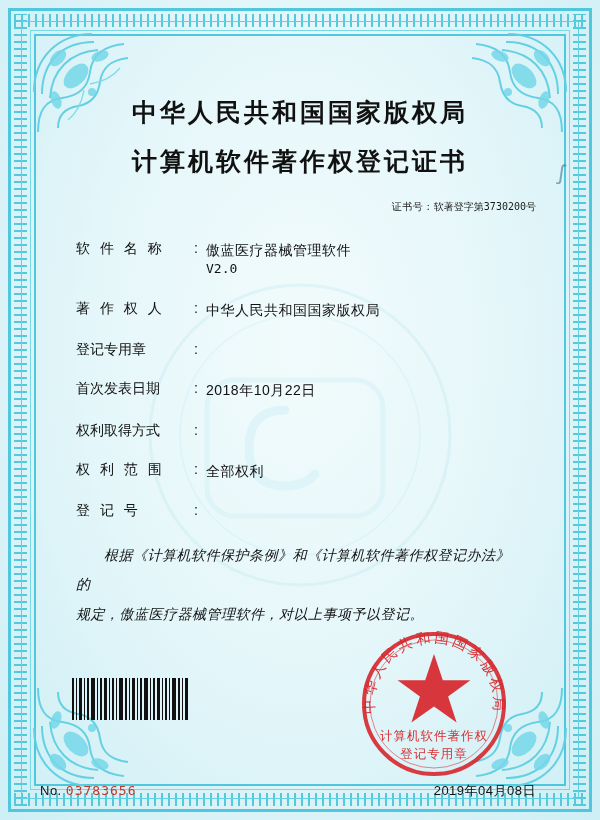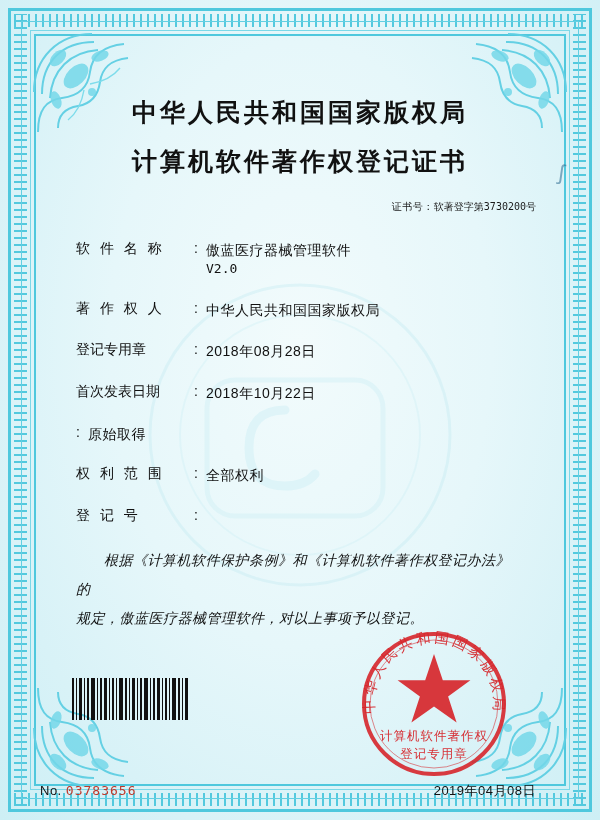--- a/index.html
+++ b/index.html
@@ -353,32 +353,31 @@
 
       <div class="field-row">
         <div class="field-label">著 作 权 人</div>
         <div class="field-colon">:</div>
         <div class="field-value">中华人民共和国国家版权局</div>
       </div>
 
       <div class="field-row">
         <div class="field-label tight">登记专用章</div>
         <div class="field-colon">:</div>
-        <div class="field-value">2018年08月28日</div>
       </div>
 
       <div class="field-row">
         <div class="field-label tight">首次发表日期</div>
         <div class="field-colon">:</div>
         <div class="field-value">2018年10月22日</div>
       </div>
 
       <div class="field-row">
-        <div class="field-colon">:</div>
-        <div class="field-value">原始取得</div>
+        <div class="field-label tight">权利取得方式</div>
+        <div class="field-colon">:</div>
       </div>
 
       <div class="field-row">
         <div class="field-label">权 利 范 围</div>
         <div class="field-colon">:</div>
         <div class="field-value">全部权利</div>
       </div>
 
       <div class="field-row">
         <div class="field-label">登 记 号</div>

